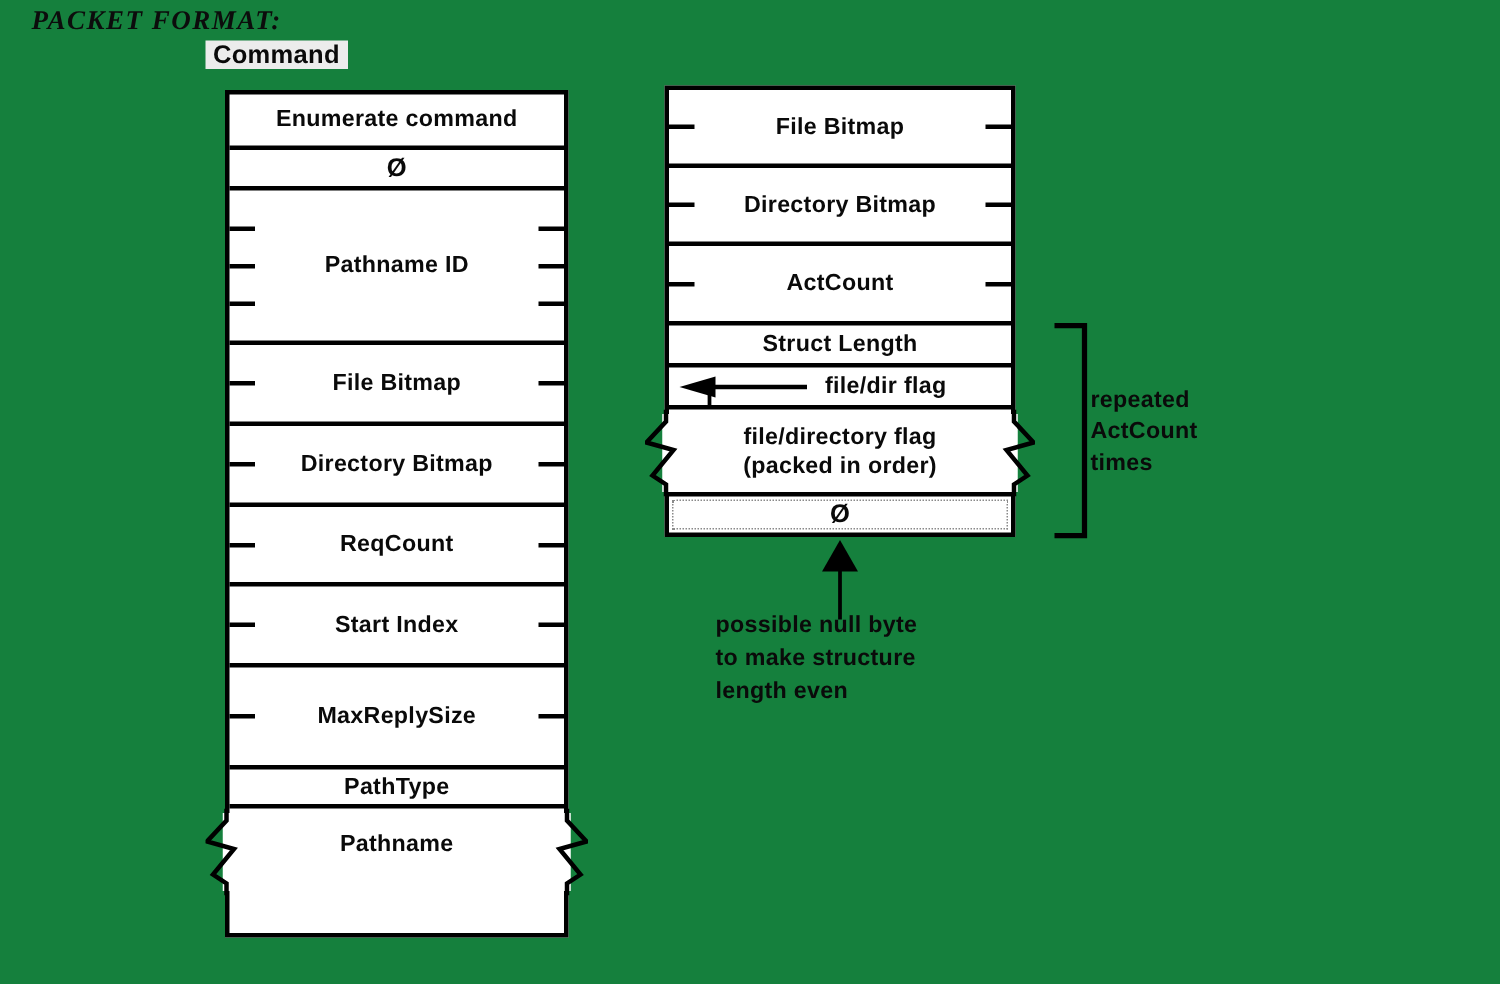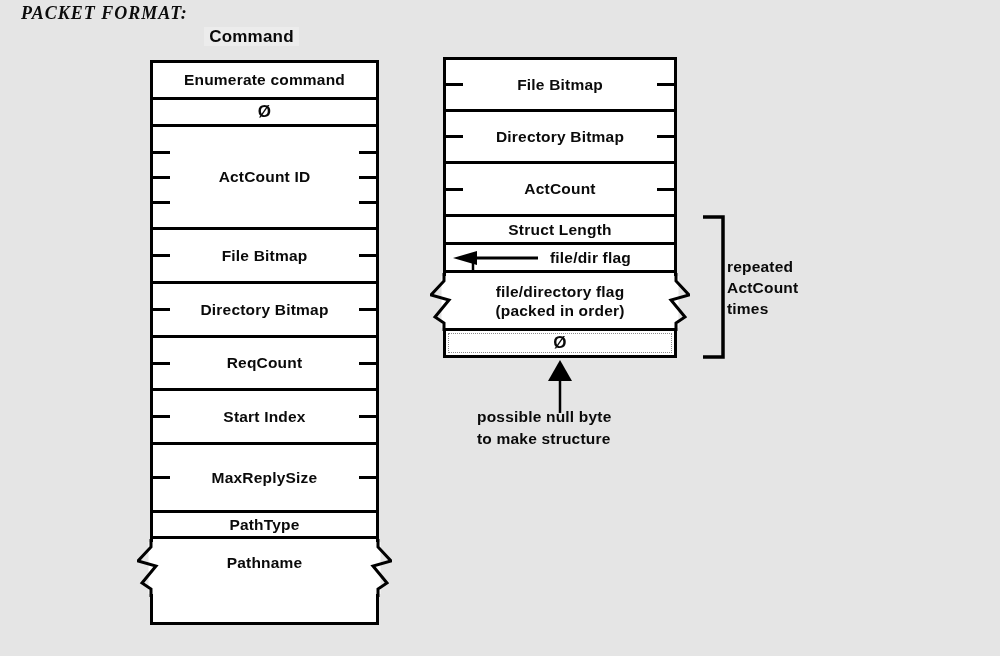--- a/index.html
+++ b/index.html
@@ -1,24 +1,24 @@
 <!DOCTYPE html>
 <html><head>
 <meta charset="utf-8">
 <style>
   html,body { margin:0; padding:0; background:#fff; }
   .stage {
-    position:relative; width:1000px; height:656px; background:#e5e5e5;
+    position:relative; width:1000px; height:656px; background:#15803d;
     font-family:"Liberation Sans", sans-serif; color:#0a0a0a; overflow:hidden;
   }
   .fig-title {
     position:absolute; left:21px; top:3px;
     font:italic 700 18px "Liberation Serif", serif; letter-spacing:1px; color:#0c0c0c;
   }
-  .col-header { position:absolute; text-align:center; font:700 17px "Liberation Sans", sans-serif; letter-spacing:.2px; }
+  .col-header { position:absolute; text-align:left; font:700 17px "Liberation Sans", sans-serif; letter-spacing:.2px; }
   .col-header .hl { background:#ececec; padding:0 5px; }
   .pbox { position:absolute; border:3px solid #000; background:#fff; box-sizing:border-box; }
   .row {
     position:relative; box-sizing:border-box; border-bottom:3px solid #000;
     display:flex; align-items:center; justify-content:center;
   }
   .row.last { border-bottom:none; }
   .lbl { font:700 15.5px "Liberation Sans", sans-serif; letter-spacing:.2px; white-space:nowrap; }
   .lbl.nul { font-size:17px; }
   .lbl2 { text-align:center; font:700 15.5px "Liberation Sans", sans-serif; line-height:19px; letter-spacing:.2px; }
@@ -55,21 +55,21 @@
     </div>
 
 
     <div class="row" style="height:103px">
       <i class="tick tl" style="top:25%"></i>
       <i class="tick tr" style="top:25%"></i>
       <i class="tick tl"></i>
       <i class="tick tr"></i>
       <i class="tick tl" style="top:75%"></i>
       <i class="tick tr" style="top:75%"></i>
-      <span class="lbl">ActCount ID</span>
+      <span class="lbl">Pathname ID</span>
     </div>
 
     <div class="row" style="height:54px">
       <i class="tick tl"></i>
       <i class="tick tr"></i>
       <span class="lbl">File Bitmap</span>
     </div>
 
     <div class="row" style="height:54px">
       <i class="tick tl"></i>
@@ -179,15 +179,16 @@
   </div>
 
   <svg style="left:545px; top:359px;" width="30" height="56" viewBox="0 0 30 56">
     <polygon points="15,1 3,22 27,22" fill="#000"></polygon>
     <line x1="15" y1="20" x2="15" y2="54" stroke="#000" stroke-width="2.5"></line>
   </svg>
 
   <div class="note leftal" style="left:477px; top:406px;">
     <div>possible null byte</div>
     <div>to make structure</div>
+    <div>length even</div>
   </div>
 
 </div>
 
 </body></html>

